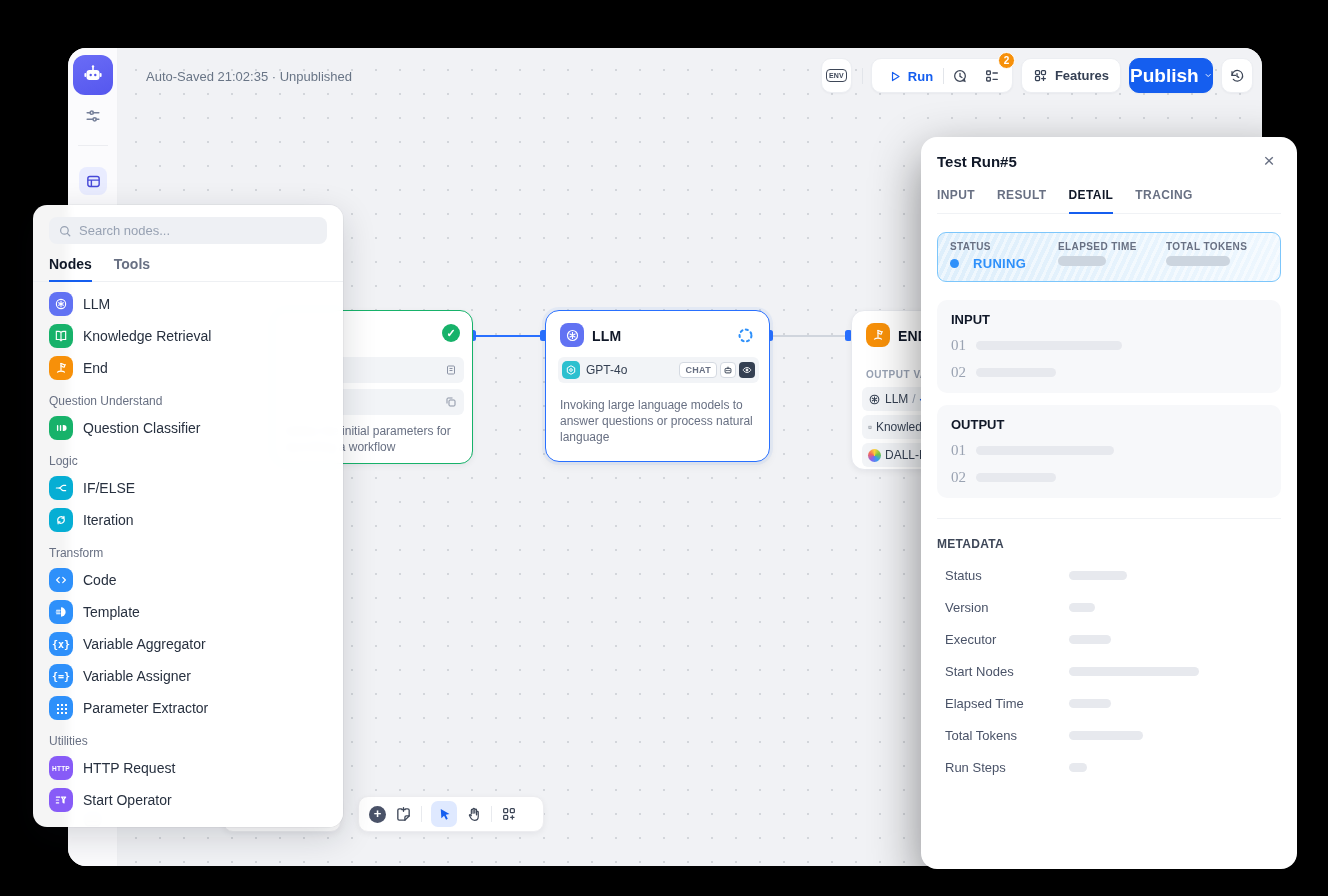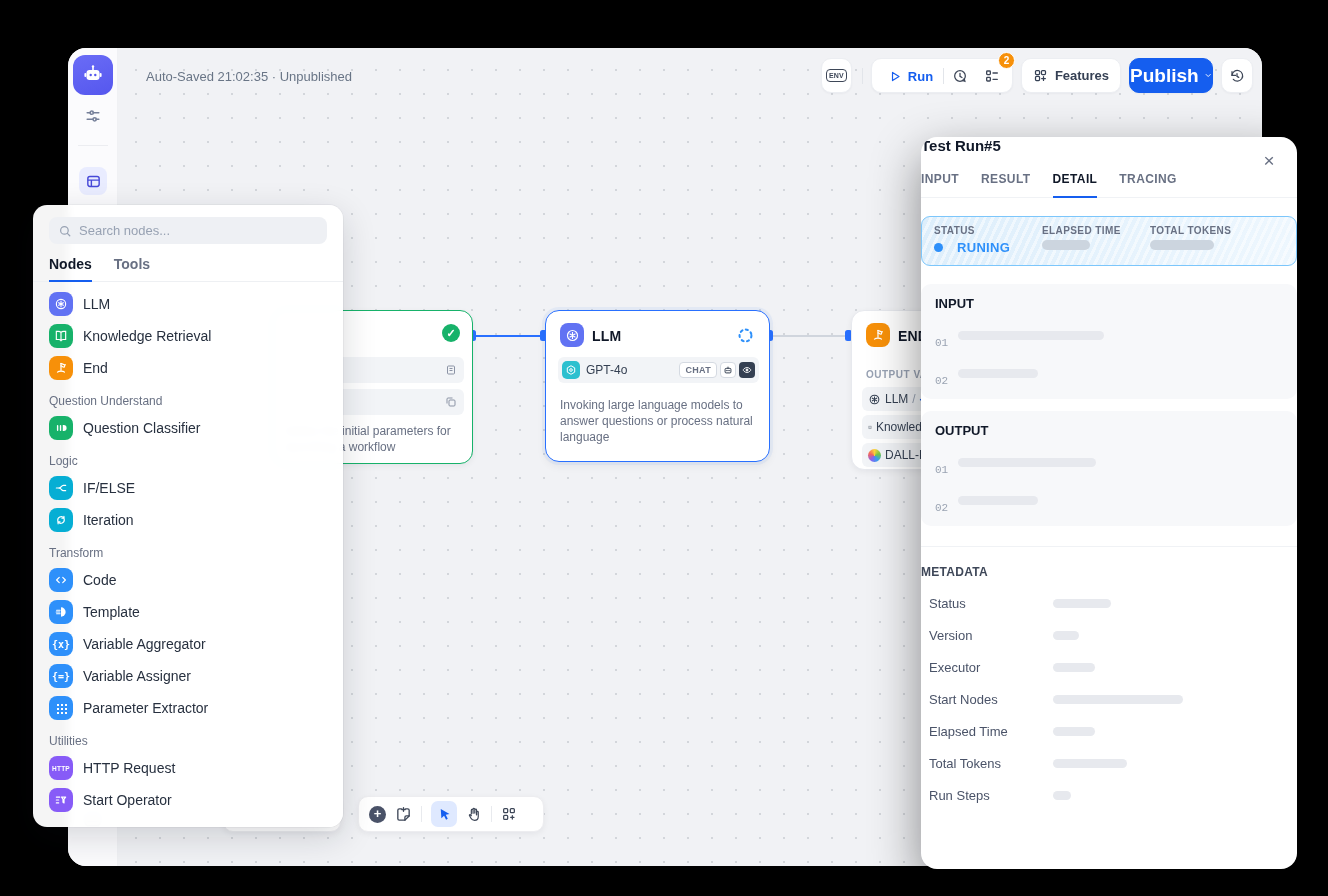--- a/index.html
+++ b/index.html
@@ -120,21 +120,21 @@
   .np-section { font-size:12px; color:#687083; padding:10px 8px 4px; }
   .ic-indigo{background:#6172f3;} .ic-green{background:#17b26a;} .ic-orange{background:#f79009;}
   .ic-cyan{background:#06aed4;} .ic-blue{background:#2e90fa;} .ic-violet{background:#875bf7;}
   .txt-glyph { font-size:10px; font-weight:700; font-family:"DejaVu Sans Mono", monospace; }
   .http-glyph { font-size:6.5px; font-weight:800; letter-spacing:.2px; }
   .dots-glyph { width:11px; height:11px;
     background-image:radial-gradient(#fff 1.1px, transparent 1.3px); background-size:4px 4px; }
 
   
   .run-panel { position:absolute; left:921px; top:137px; width:376px; height:732px; background:#fff;
-    border-radius:16px; box-shadow:0 18px 50px rgba(0,0,0,.45); z-index:40; overflow:hidden; }
+    border-radius:16px; box-shadow:0 18px 50px rgba(0,0,0,.45); z-index:40; padding:16px; overflow:hidden; }
   .rp-title { font-size:15px; font-weight:700; color:#101828; }
   .rp-close { position:absolute; right:16px; top:12px; font-size:19px; color:#687083; cursor:pointer;
     width:24px; height:24px; display:flex; align-items:center; justify-content:center; }
   .rp-tabs { display:flex; gap:22px; margin-top:18px; border-bottom:1px solid #f0f2f5; }
   .rp-tab { font-size:12px; font-weight:700; letter-spacing:.4px; color:#687083; padding-bottom:10px; cursor:pointer; }
   .rp-tab.active { color:#101828; border-bottom:2px solid #155eef; margin-bottom:-1px; }
   .status-card { margin-top:18px; height:50px; border:1px solid #7cc6fb; border-radius:9px;
     background:linear-gradient(100deg,#ddeefb,#eaf6fe);
     background-image:repeating-linear-gradient(115deg, rgba(255,255,255,.5) 0 3px, rgba(255,255,255,0) 3px 7px),
       linear-gradient(100deg,#ddeefb,#eef7fe);
@@ -142,21 +142,21 @@
   .sc-col { display:flex; flex-direction:column; gap:4px; }
   .sc-label { font-size:10px; font-weight:700; color:#687083; letter-spacing:.4px; }
   .sc-running { display:flex; align-items:center; gap:14px; color:#2e90fa; font-size:13px; font-weight:700; letter-spacing:.3px; }
   .sc-dot { width:9px; height:9px; border-radius:50%; background:#2e90fa; }
   .bar { background:#e7e9ee; border-radius:5px; height:9px; }
   .sc-bar { background:#ccd5df; height:10px; }
   .io-card { margin-top:18px; background:#f7f8fa; border-radius:10px; padding:12px 14px; }
   .io-card + .io-card { margin-top:12px; }
   .io-title { font-size:13px; font-weight:700; color:#101828; }
   .io-line { display:flex; align-items:center; gap:10px; margin-top:10px; }
-  .ln { font-family:Liberation Mono, monospace; font-size:11px; color:#9aa3b2;margin-top:16px; }
+  .ln { font-family:Liberation Serif, serif; font-size:15px; color:#9aa3b2; }
   .rp-divider { height:1px; background:#f0f2f5; margin:20px 0 0; }
   .md-title { margin-top:18px; font-size:12px; font-weight:700; color:#3e4758; letter-spacing:.3px; }
   .md-row { display:flex; align-items:center; margin-top:17px; }
   .md-label { width:108px; font-size:13px; color:#4a5368; padding-left:8px; }
   .md-bar { margin-left:24px; }
 
   .i { display:block; }
 </style>
 </head>
 <body>

